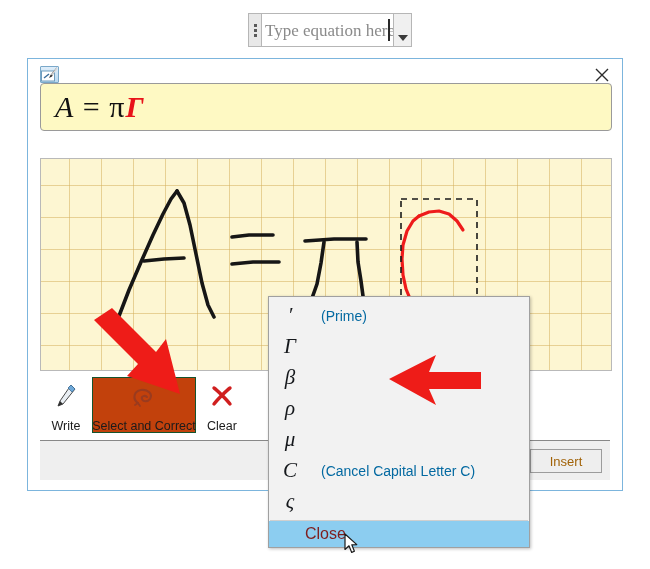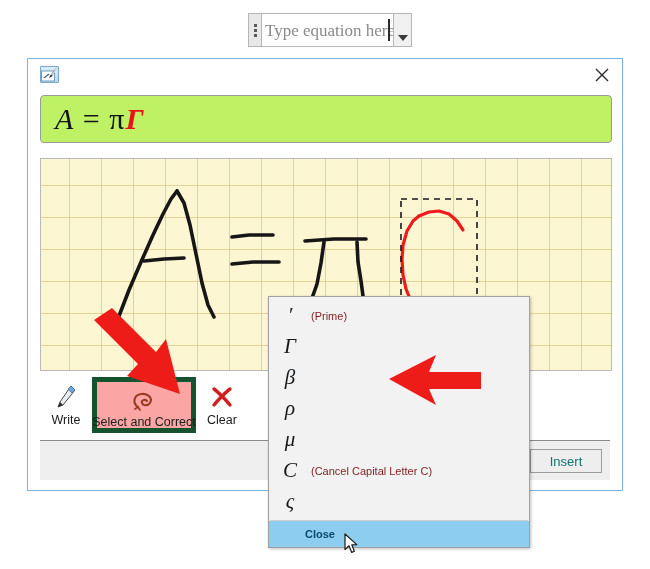--- a/index.html
+++ b/index.html
@@ -127,24 +127,24 @@
     align-items: center;
     justify-content: center;
     cursor: default;
   }
   .ink-close svg { display: block; }
 
   
   .preview-box {
     position: absolute;
     left: 12px;
-    top: 36px;
+    top: 24px;
     width: 572px;
     height: 48px;
-    background: #bef264;
+    background: #fef9c3;
     border: 1px solid #9a9a9a;
     border-radius: 4px;
     box-sizing: border-box;
     display: flex;
     align-items: center;
     padding-left: 14px;
   }
   .preview-eq {
     font-family: "Liberation Serif", serif;
     font-size: 30px;
@@ -195,34 +195,34 @@
     flex-direction: column;
     align-items: center;
     justify-content: flex-start;
     padding-top: 6px;
     box-sizing: border-box;
     border: 1px solid transparent;
     cursor: default;
   }
   .tool-btn.wide { width: 104px; }
   .tool-btn.selected {
-    background: #fca5a5;
-    border: 5px solid #14532d;
+    background: #c2410c;
+    border: 1px solid #14532d;
   }
   .tool-glyph {
     height: 26px;
     display: flex;
     align-items: center;
     justify-content: center;
   }
   .tool-label {
     font-size: 12.5px;
     color: #1b1b1b;
     line-height: 16px;
-    margin-top: 2px;
+    margin-top: 10px;
     white-space: nowrap;
   }
 
   
   .ink-footer {
     position: absolute;
     left: 12px;
     right: 12px;
     top: 381px;
     height: 39px;
@@ -230,21 +230,21 @@
     background: #efefef;
   }
   .footer-btn {
     position: absolute;
     top: 8px;
     height: 24px;
     background: #eeeeee;
     border: 1px solid #9c9c9c;
     box-sizing: border-box;
     font-size: 13px;
-    color: #0f766e;
+    color: #a16207;
     display: flex;
     align-items: center;
     justify-content: center;
     cursor: default;
   }
   .footer-btn.cancel { right: 92px; width: 72px; }
   .footer-btn.insert { right: 8px; width: 72px; }
 
   
   .correct-menu {
@@ -267,36 +267,36 @@
   .menu-item .cand {
     width: 42px;
     text-align: center;
     font-family: "Liberation Serif", serif;
     font-style: italic;
     font-size: 21px;
     color: #15181c;
     line-height: 1;
   }
   .menu-item .desc {
-    font-size: 11px;
-    color: #7f1d1d;
+    font-size: 14px;
+    color: #0369a1;
     white-space: nowrap;
+    margin-left: 10px;
   }
   .menu-sep {
     height: 1px;
     background: #cfcfcf;
     margin: 3px 1px 0 1px;
   }
   .menu-item.close-row {
     height: 26px;
     background: #8ccdf0;
     padding-left: 36px;
-    font-size: 11px;
-    color: #0c4a6e;
-    font-weight: bold;
+    font-size: 16px;
+    color: #7f1d1d;
   }
 
   
   .annot {
     position: absolute;
     left: 0; top: 0;
     width: 650px; height: 569px;
     pointer-events: none;
   }
   

